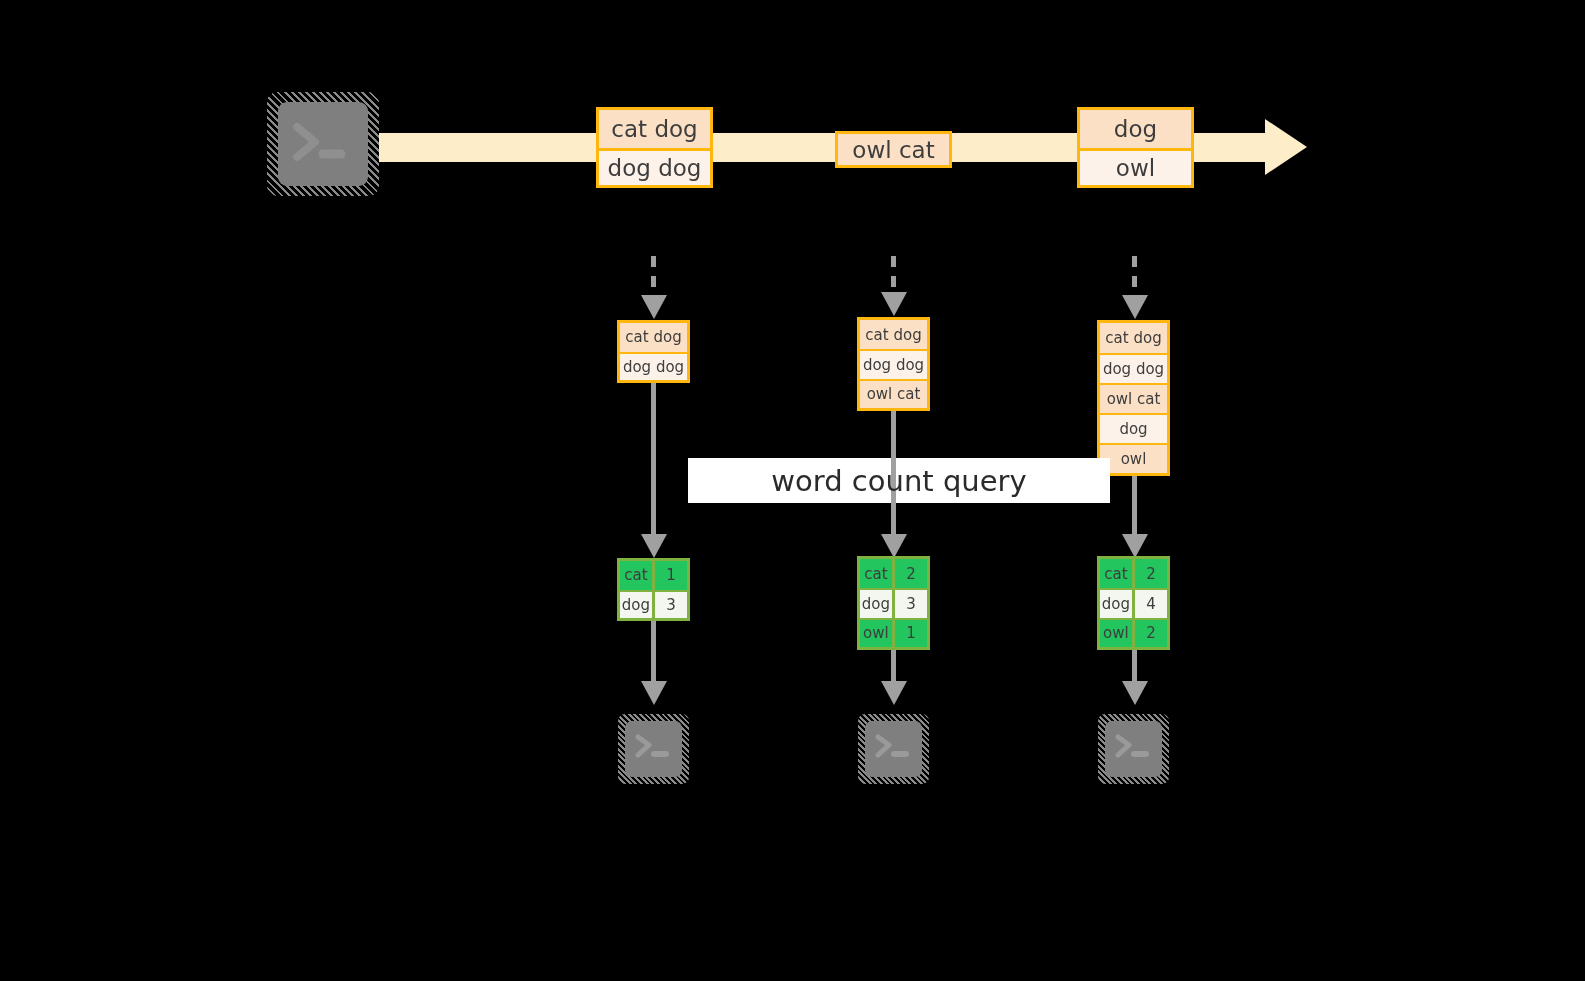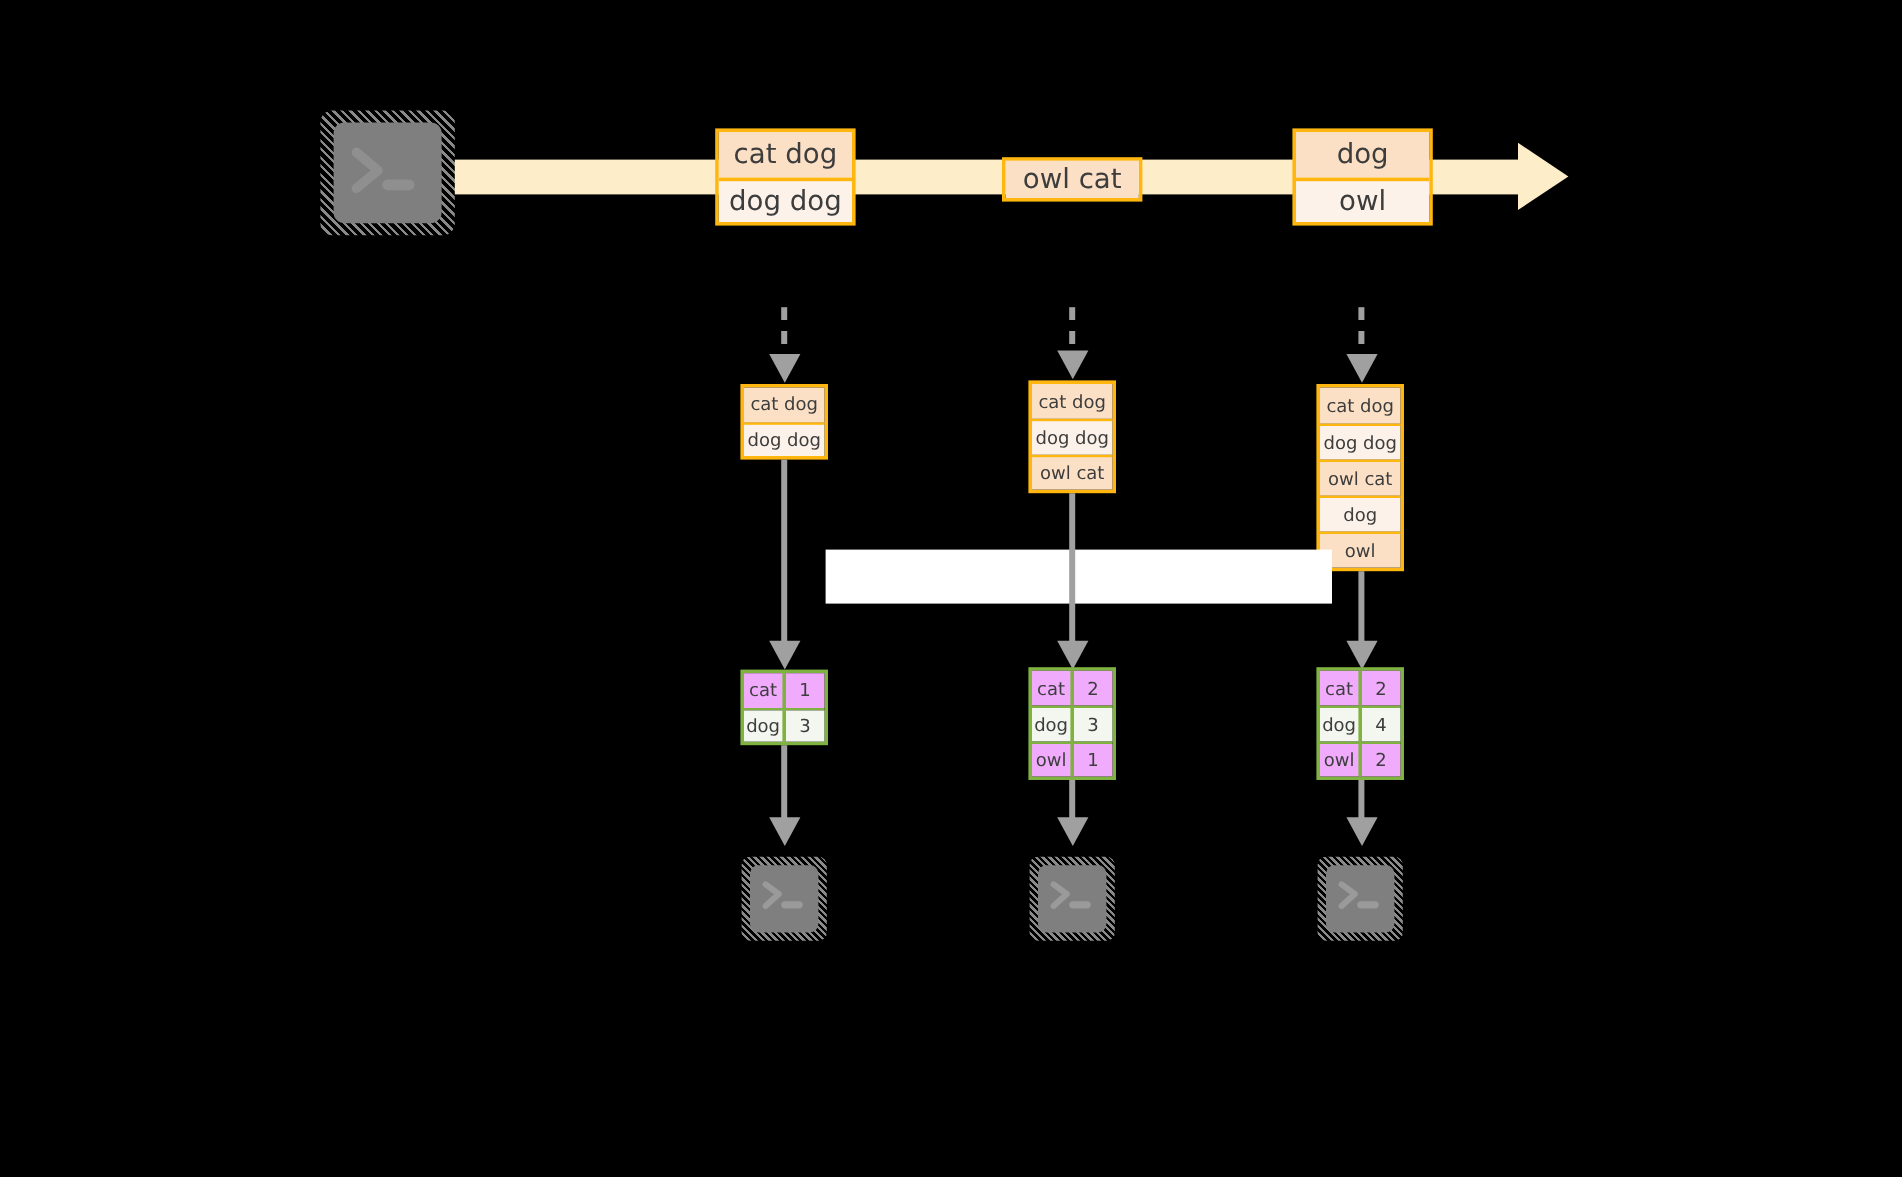--- a/index.html
+++ b/index.html
@@ -30,21 +30,21 @@
   .ebox .row.sep{border-top:3px solid #ffb70f;}
 
   
   .gtable{position:absolute;box-sizing:border-box;border:3px solid #7fb241;
         display:flex;flex-direction:column;}
   .gtable .trow{display:flex;box-sizing:border-box;}
   .gtable .trow.sep{border-top:3px solid #7fb241;}
   .gtable .c{box-sizing:border-box;display:flex;align-items:center;justify-content:center;
         color:#3d3d3d;white-space:nowrap;}
   .gtable .c.word{border-right:3px solid #7fb241;}
-  .gtable .trow.d .c{background:#f0abfc;}
+  .gtable .trow.d .c{background:#22c55e;}
   .gtable .trow.l .c{background:#f3f7f0;}
 
   
   .vline{position:absolute;background:#a0a0a0;width:5px;}
   .vdash{position:absolute;width:5px;
      background-image:repeating-linear-gradient(to bottom,#a0a0a0 0 11px,transparent 11px 20px);}
   .vhead{position:absolute;width:0;height:0;border-style:solid;
      border-width:24px 13px 0 13px;border-color:#a0a0a0 transparent transparent transparent;}
 
   
@@ -115,20 +115,21 @@
 
   <div class="vline" style="left:651px;top:383px;height:155px;"></div>
   <div class="vhead" style="left:641px;top:534px;"></div>
 
   <div class="vline" style="left:891px;top:411px;height:127px;"></div>
   <div class="vhead" style="left:881px;top:534px;"></div>
 
   <div class="vline" style="left:1132px;top:476px;height:62px;"></div>
   <div class="vhead" style="left:1122px;top:534px;"></div>
 
+  <div class="band-label" style="left:688px;top:458px;width:422px;height:45px;font-size:29px;">word count query</div>
 
   <div class="gtable" style="left:617px;top:558px;width:73px;height:63px;font-size:15px;">
     <div class="trow d" style="height:50%;">
       <div class="c word" style="width:52%;">cat</div>
       <div class="c" style="width:48%;">1</div>
     </div>
     <div class="trow l sep" style="height:50%;border-top-width:2px;">
       <div class="c word" style="width:52%;">dog</div>
       <div class="c" style="width:48%;">3</div>
     </div>

